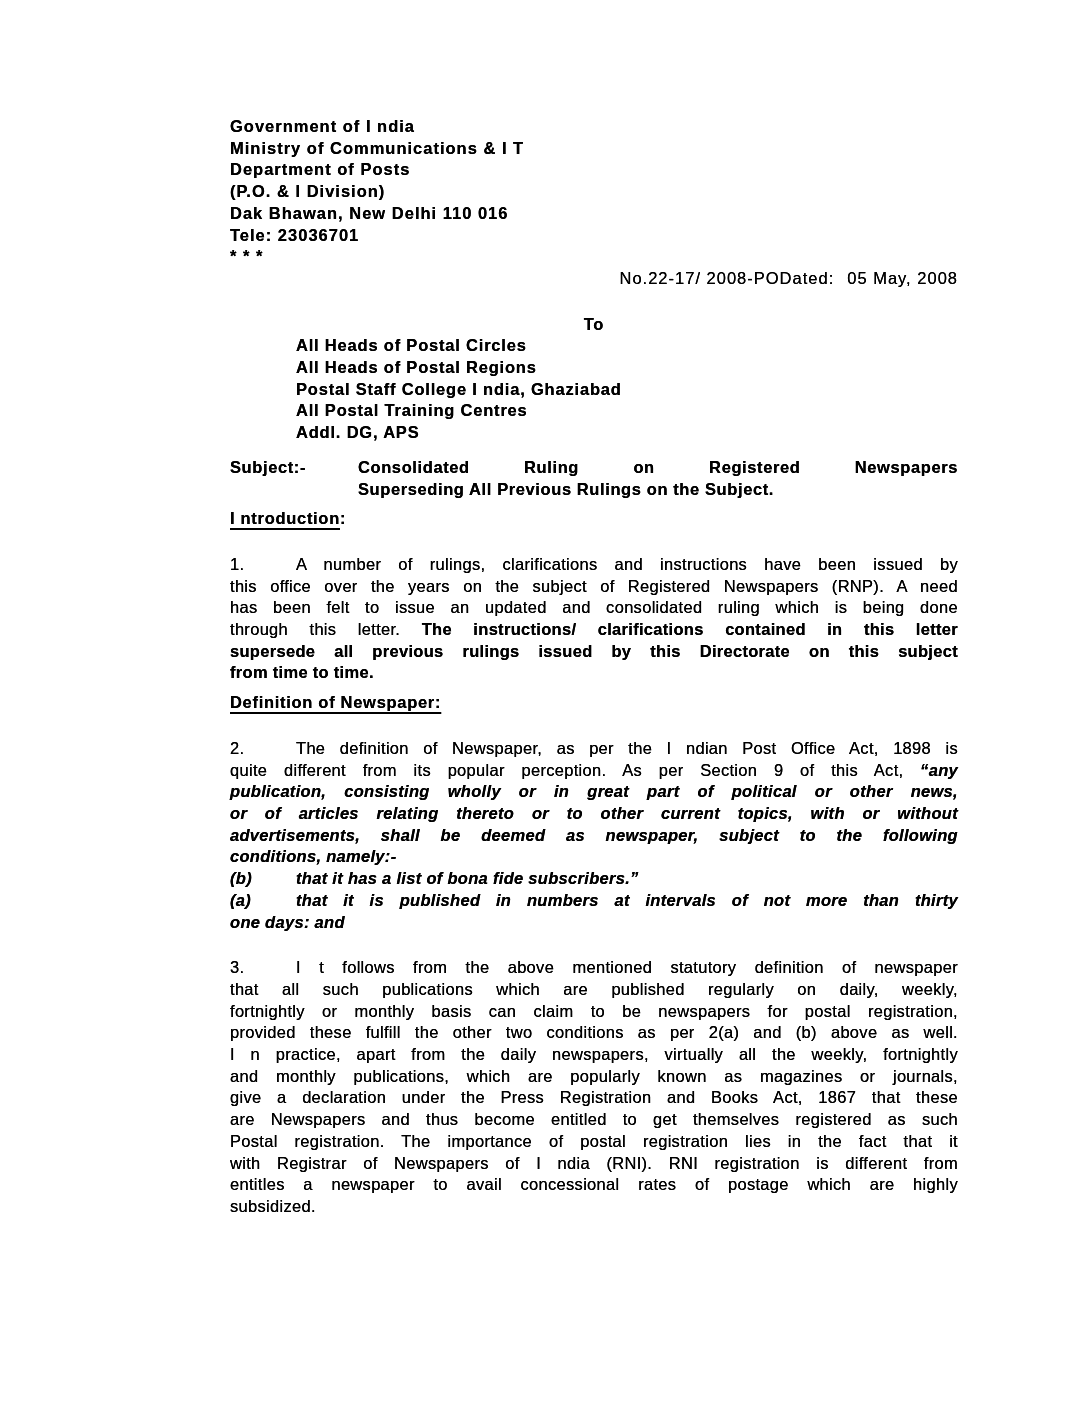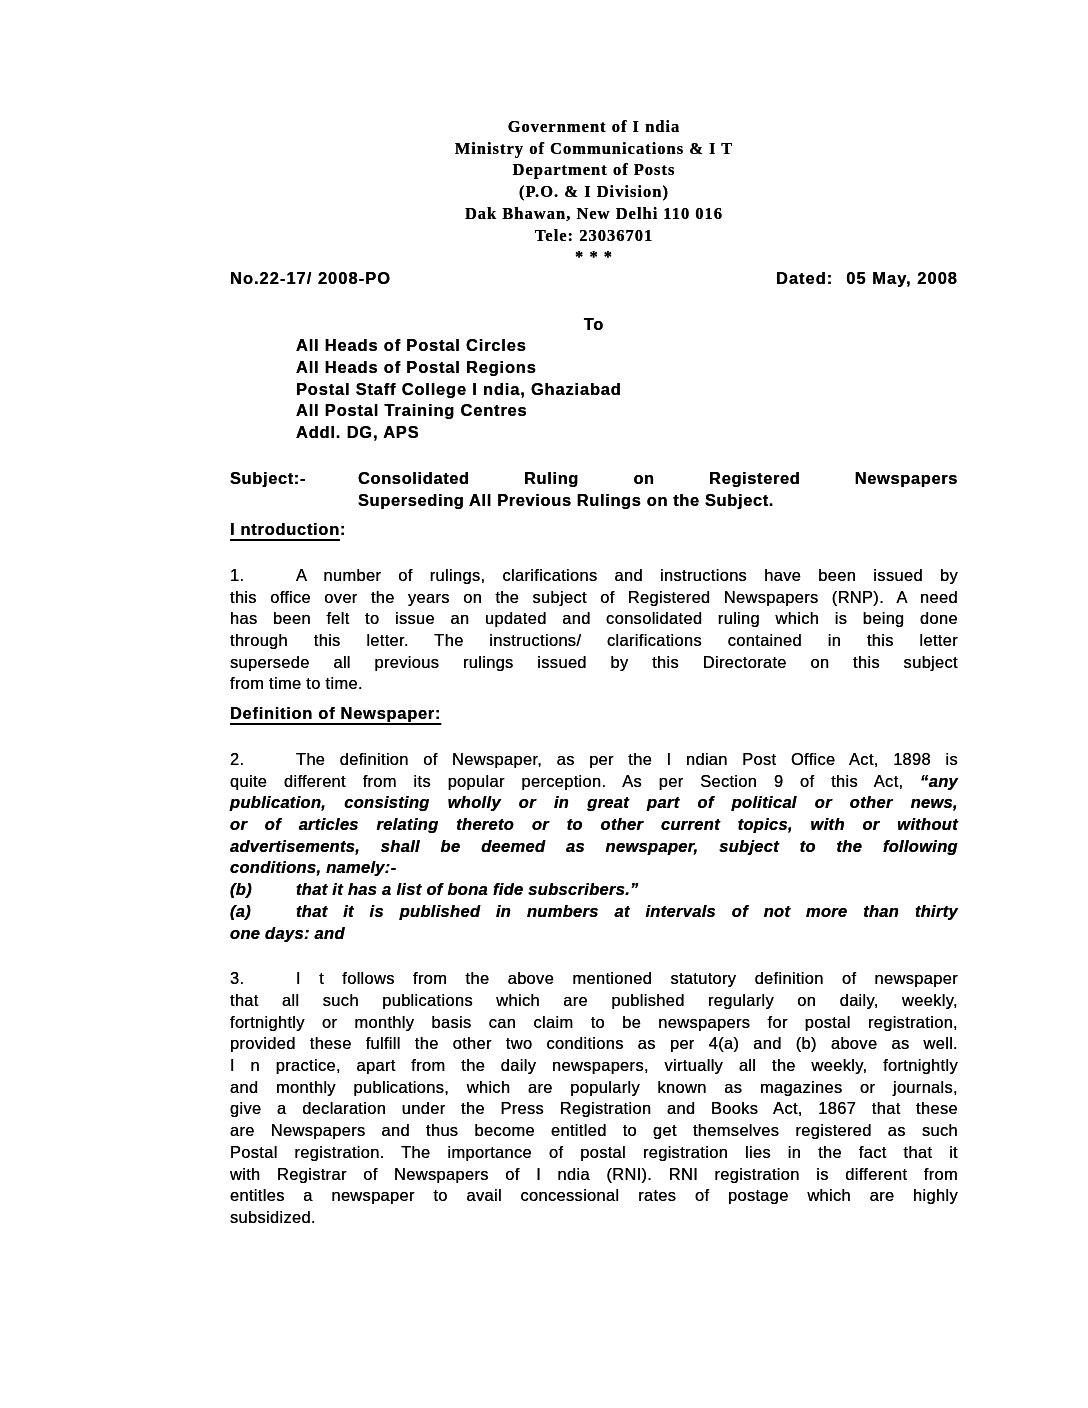--- a/index.html
+++ b/index.html
@@ -17,51 +17,49 @@
     padding: 116px 130px 0 230px;
     font-family: "Liberation Sans", "DejaVu Sans", sans-serif;
     font-size: 16.5px;
     line-height: 21.7px;
     letter-spacing: 0.3px;
     overflow: hidden;
     text-shadow: 0 0 0.5px currentColor;
   }
   
   .letterhead {
-    text-align: center;
     font-weight: bold;
     letter-spacing: 1px;
-    font-family: Liberation Serif, serif;
   }
   .lh-line { min-height: 21.7px; }
   
   .refline {
     display: flex;
-    justify-content: space-between;
-    font-weight: bold;
+    justify-content: flex-end;
+    font-weight: normal;
     letter-spacing: 1px;
   }
   .date-label { margin-right: 13px; }
   
   .to-label {
     margin-top: 24px;
     font-weight: bold;
     letter-spacing: 0.8px;
     text-align: center;
   }
   .recipients {
     margin-left: 66px;
     font-weight: bold;
     letter-spacing: 0.8px;
   }
   .recipient-line { min-height: 21.7px; }
   
   .subject {
     display: flex;
-    margin-top: 24px;
+    margin-top: 13px;
     font-weight: bold;
     letter-spacing: 0.6px;
   }
   .subject-label { width: 128px; flex: none; }
   .subject-content { flex: 1; }
   .sline { min-height: 21.7px; }
   .sline.just, .bline.just {
     text-align: justify;
     text-align-last: justify;
   }
@@ -73,21 +71,21 @@
   }
   .heading .u {
     text-decoration: underline;
     text-decoration-thickness: 2px;
     text-underline-offset: 4px;
   }
   .para { margin-top: 24px; }
   .para.attach { margin-top: 0; }
   .bline { min-height: 21.7px; }
   .pnum { display: inline-block; width: 66px; }
-  .b  { font-weight: normal; }
+  .b  { font-weight: bold; }
   .bi { font-weight: bold; font-style: italic; }
 </style>
 </head>
 <body>
 
 <div class="page">
 
   <div class="letterhead">
       <div class="lh-line">Government of I ndia</div>
       <div class="lh-line">Ministry of Communications &amp; I T</div>
@@ -146,21 +144,21 @@
         <div class="bline"><span class="pnum bi">(b)</span><span class="bi">that it has a list of bona fide subscribers.”</span></div>
       </div>
       <div class="para attach">
         <div class="bline just"><span class="pnum bi">(a)</span><span class="bi">that it is published in numbers at intervals of not more than thirty</span></div>
         <div class="bline"><span class="bi">one days: and</span></div>
       </div>
       <div class="para">
         <div class="bline just"><span class="pnum ">3.</span><span>I t follows from the above mentioned statutory definition of newspaper</span></div>
         <div class="bline just"><span>that all such publications which are published regularly on daily, weekly,</span></div>
         <div class="bline just"><span>fortnightly or monthly basis can claim to be newspapers for postal registration,</span></div>
-        <div class="bline just"><span>provided these fulfill the other two conditions as per 4(a) and (b) above as well.</span></div>
+        <div class="bline just"><span>provided these fulfill the other two conditions as per 2(a) and (b) above as well.</span></div>
         <div class="bline just"><span>I n practice, apart from the daily newspapers, virtually all the weekly, fortnightly</span></div>
         <div class="bline just"><span>and monthly publications, which are popularly known as magazines or journals,</span></div>
         <div class="bline just"><span>give a declaration under the Press Registration and Books Act, 1867 that these</span></div>
         <div class="bline just"><span>are Newspapers and  thus become entitled to get themselves registered as such</span></div>
         <div class="bline just"><span>Postal registration.  The importance of postal registration lies in the fact that it</span></div>
         <div class="bline just"><span>with Registrar of Newspapers of I ndia (RNI). RNI registration is different from</span></div>
         <div class="bline just"><span>entitles a newspaper to avail concessional rates of postage which are highly</span></div>
         <div class="bline"><span>subsidized.</span></div>
       </div>
     </div>

